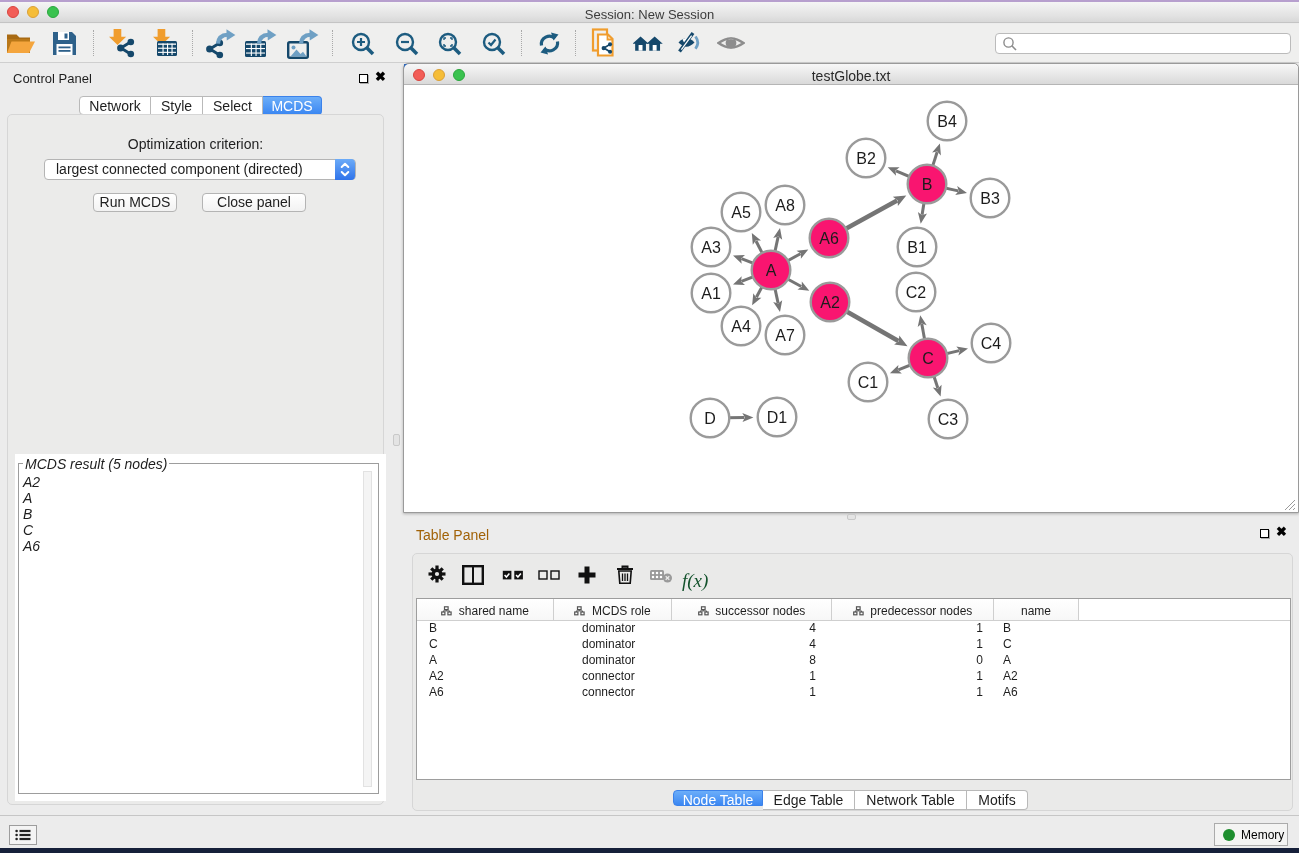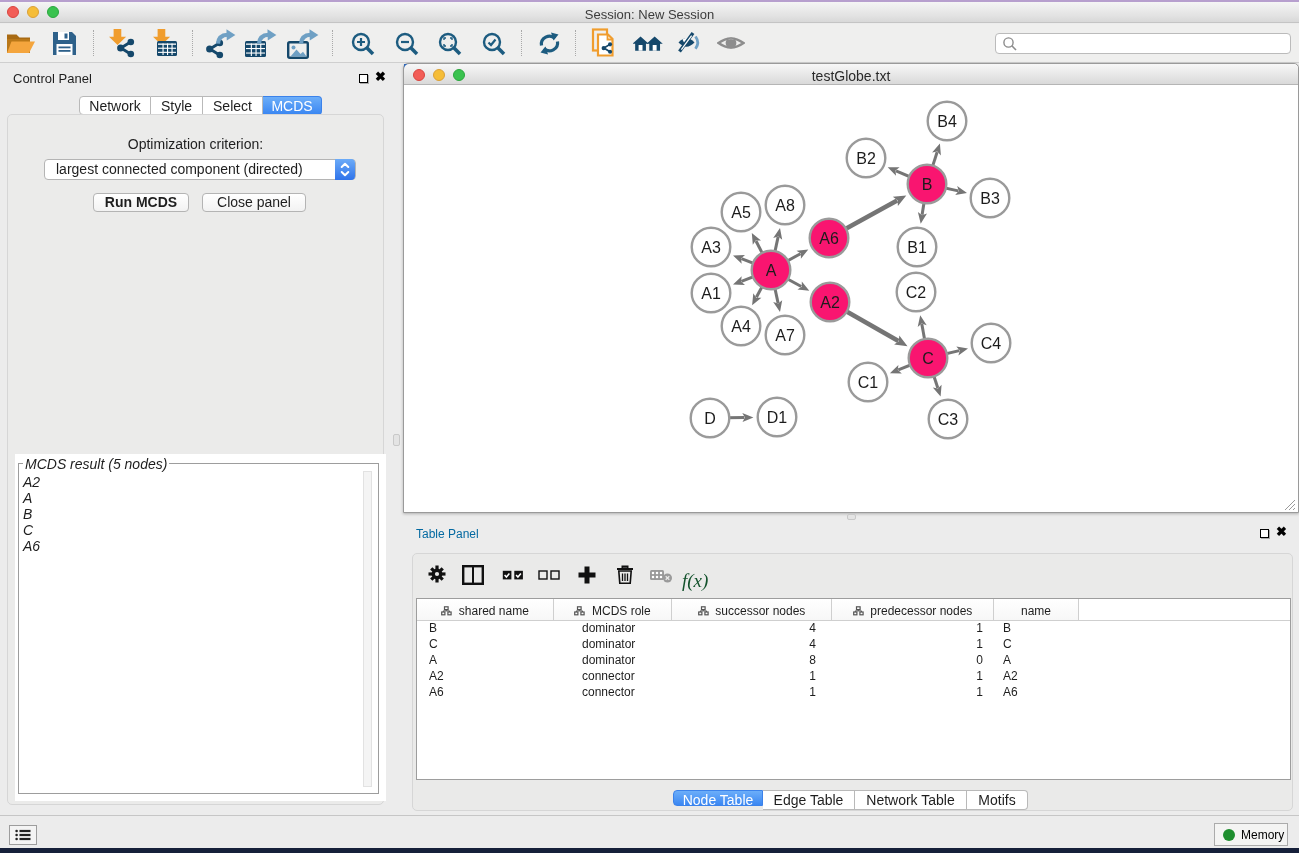--- a/index.html
+++ b/index.html
@@ -52,21 +52,21 @@
   #netwin { left:403px; top:63px; width:896px; height:450px; background:#fff;
      border:1px solid #9a9a9a; border-radius:5px 5px 0 0; box-shadow:0 1px 3px rgba(0,0,0,.25); }
   #nettitle { left:0; top:0; width:100%; height:21px; background:linear-gradient(#f7f7f7,#d9d9d9);
      border-bottom:1px solid #b5b5b5; border-radius:5px 5px 0 0; }
   #nettitle .r { left:9px;  background:#f25d57; border:0.5px solid #d9453f; }
   #nettitle .y { left:29px; background:#f5bd38; border:0.5px solid #dba037; }
   #nettitle .g { left:49px; background:#3ac24f; border:0.5px solid #2ba73e; }
   #nettitletext { width:100%; text-align:center; top:4px; font-size:14px; color:#2a2a2a; }
   
   #tpanel { left:403px; top:521px; width:896px; height:294px; }
-  #tpanel-title { left:13px; top:6px; font-size:12px; color:#0369a1; }
+  #tpanel-title { left:13px; top:6px; font-size:14px; color:#a16207; }
   #tpanel-content { left:9px; top:32px; width:881px; height:258px; background:#eaeae9;
       border:1px solid #d6d6d6; border-radius:5px; }
   #ttable { left:3px; top:44px; width:875px; height:182px; background:#fff; border:1px solid #9d9d9d; }
   .th { position:absolute; top:0; height:21px; border-right:1px solid #cfcfcf; font-size:12px; color:#1e1e1e;
         text-align:center; line-height:21px; padding-top:2px; background:linear-gradient(#ffffff,#f7f7f7); }
   .td { position:absolute; font-size:12px; color:#1e1e1e; height:16px; line-height:16px; }
   .ttabs { display:flex; position:absolute; }
   
   #statusbar { left:0; top:815px; width:1299px; height:33px; background:#ececec; border-top:1px solid #c6c6c6; }
   #listbtn { left:9px; top:9px; width:28px; height:20px; background:#f4f4f4; border:1px solid #9d9d9d; }
@@ -240,21 +240,21 @@
   <div class="abs" id="cpanel-content">
     <div class="abs" id="optlabel">Optimization criterion:</div>
     <div class="abs" id="dropdown">largest connected component (directed)
       <div class="spin">
           <svg width="20" height="21" viewBox="0 0 20 21" style="position:absolute;left:0;top:0;">
 <path d="M6.7 8 L10 4.8 L13.3 8" stroke="#fff" stroke-width="2" fill="none" stroke-linecap="round" stroke-linejoin="round"></path>
 <path d="M6.7 13 L10 16.2 L13.3 13" stroke="#fff" stroke-width="2" fill="none" stroke-linecap="round" stroke-linejoin="round"></path>
           </svg>
         </div>
     </div>
-    <div class="abs btn" style="left:85px; top:78px; width:96px;font-weight:bold;">Run MCDS</div>
+    <div class="abs btn" style="left:85px; top:78px; width:84px;">Run MCDS</div>
     <div class="abs btn" style="left:194px; top:78px; width:104px;">Close panel</div>
     <div class="abs" id="resultwhite">
       <div class="abs" id="groupbox">
         <div class="abs" id="grouplabel">MCDS result (5 nodes)</div>
         <div class="abs" id="mcdslist">A2<br>A<br>B<br>C<br>A6</div>
         <div class="abs" id="listscroll"></div>
       </div>
     </div>
   </div>
 </div>

